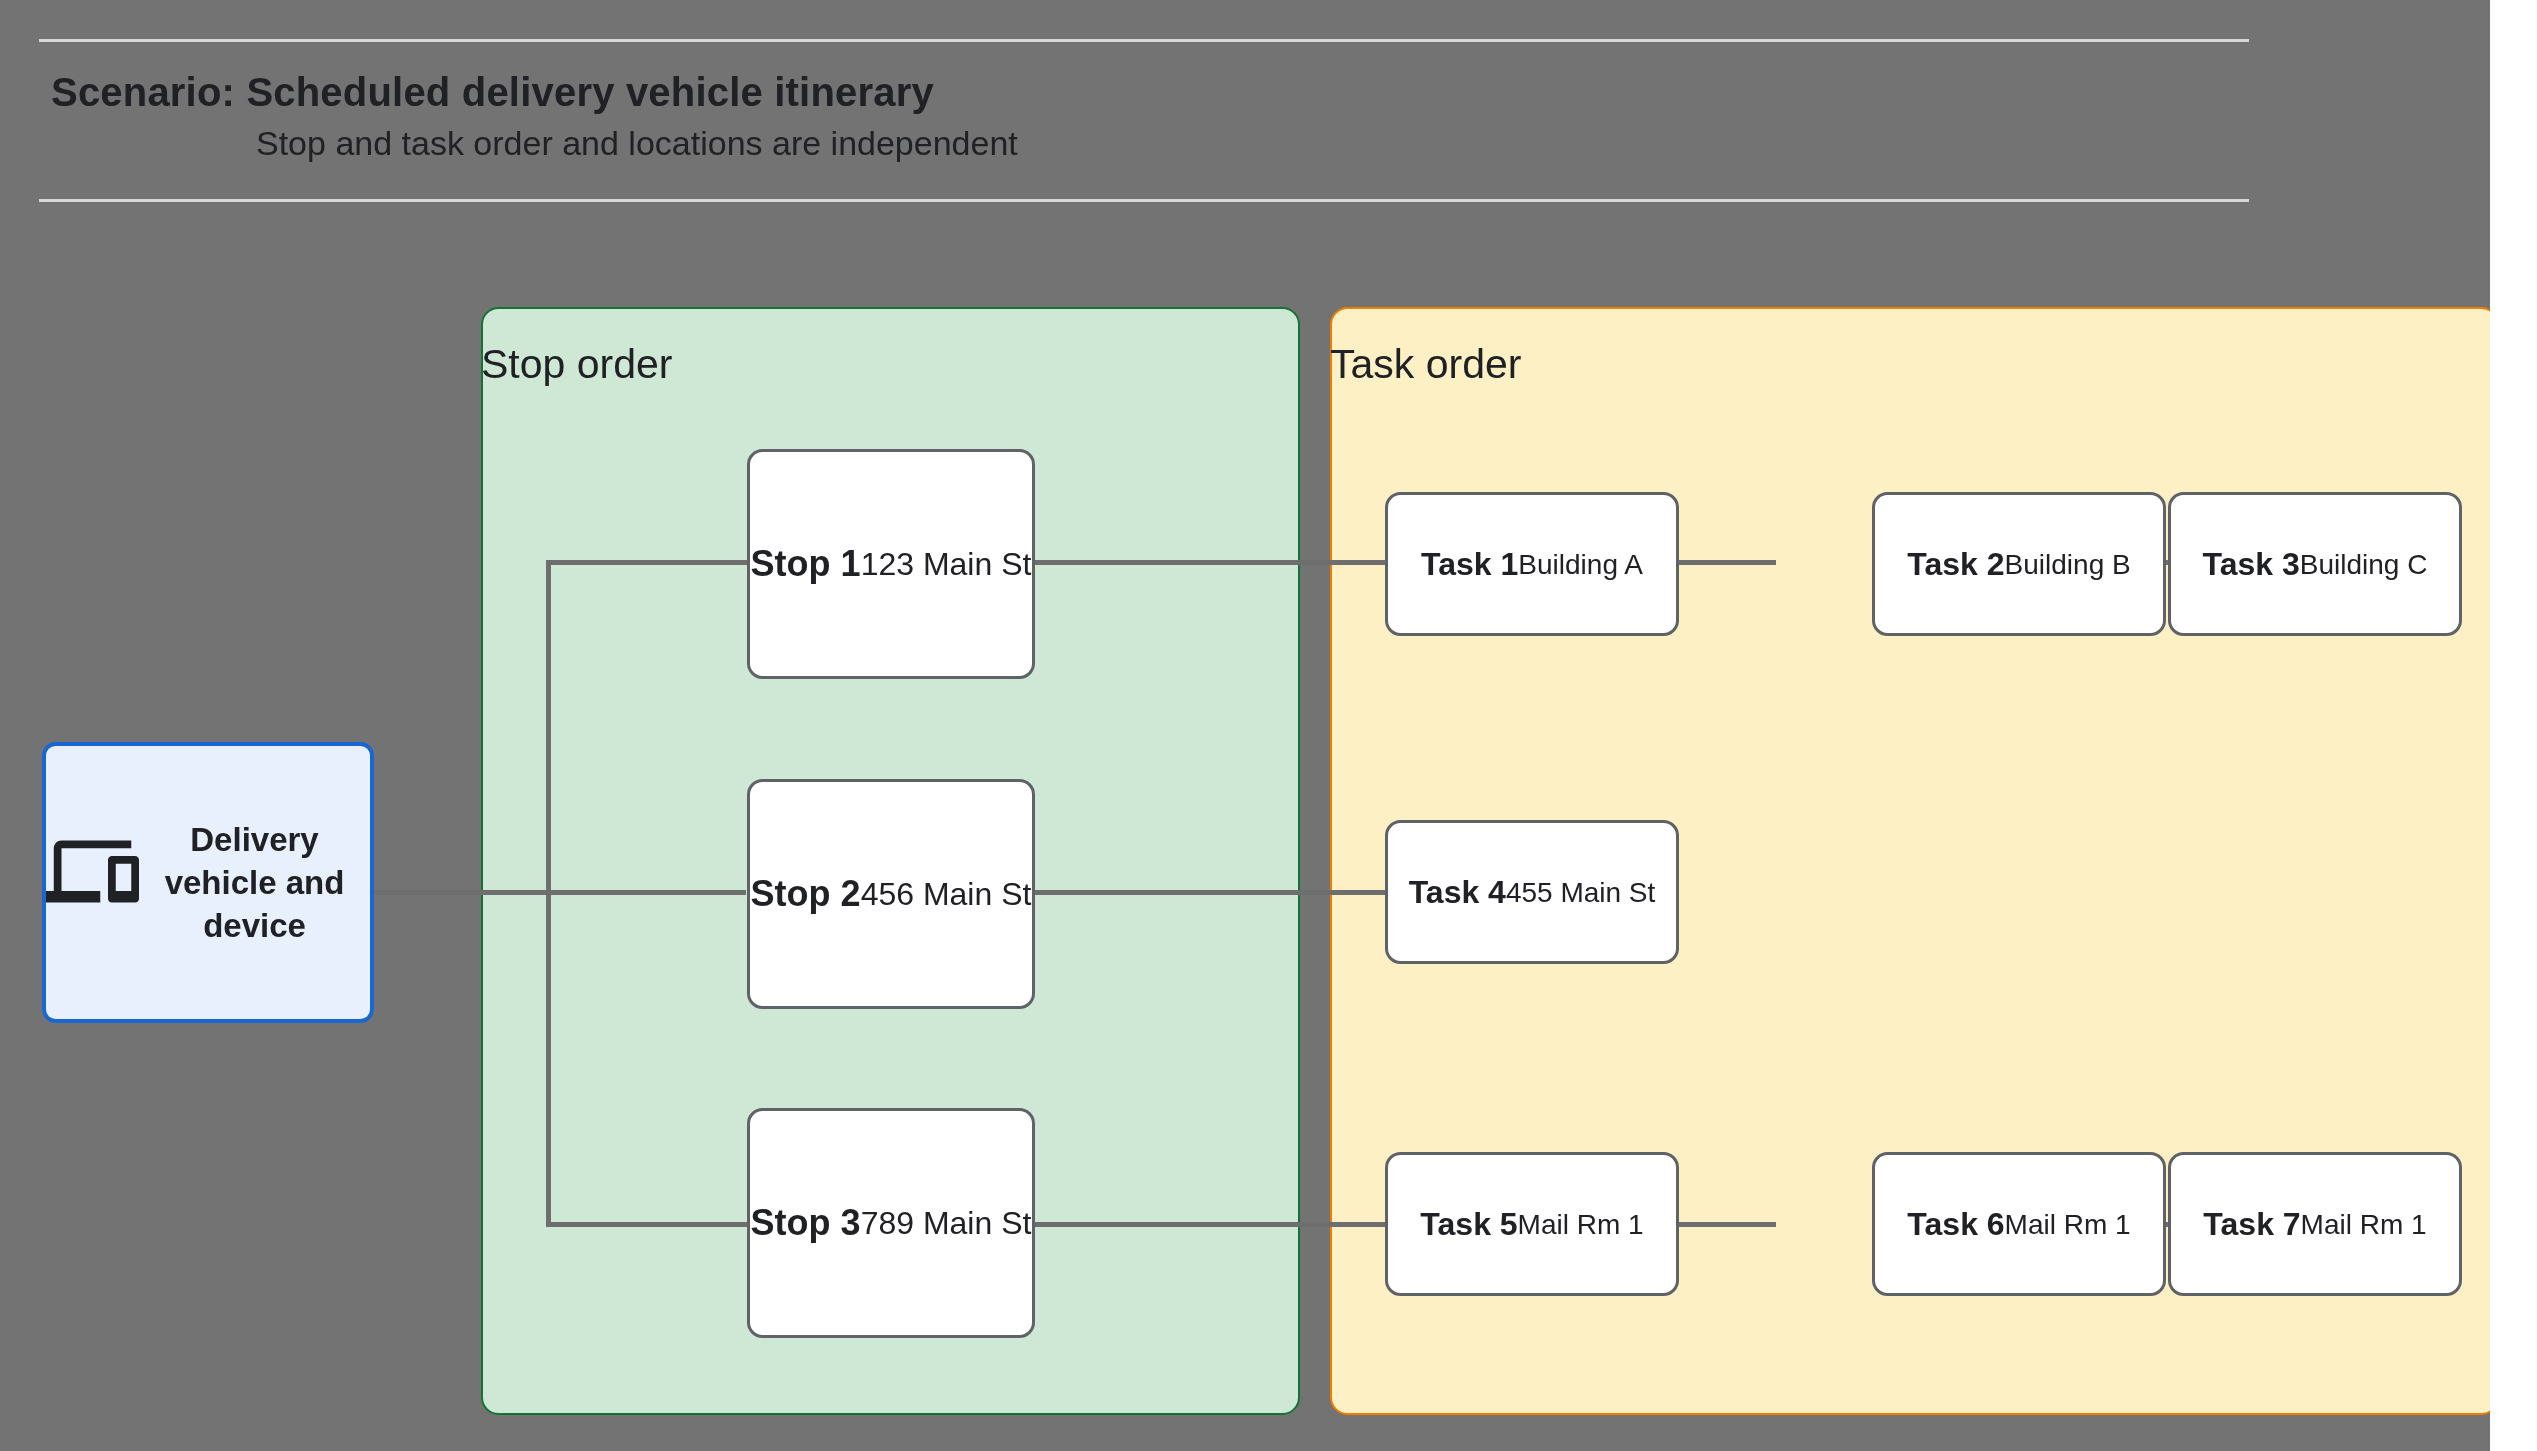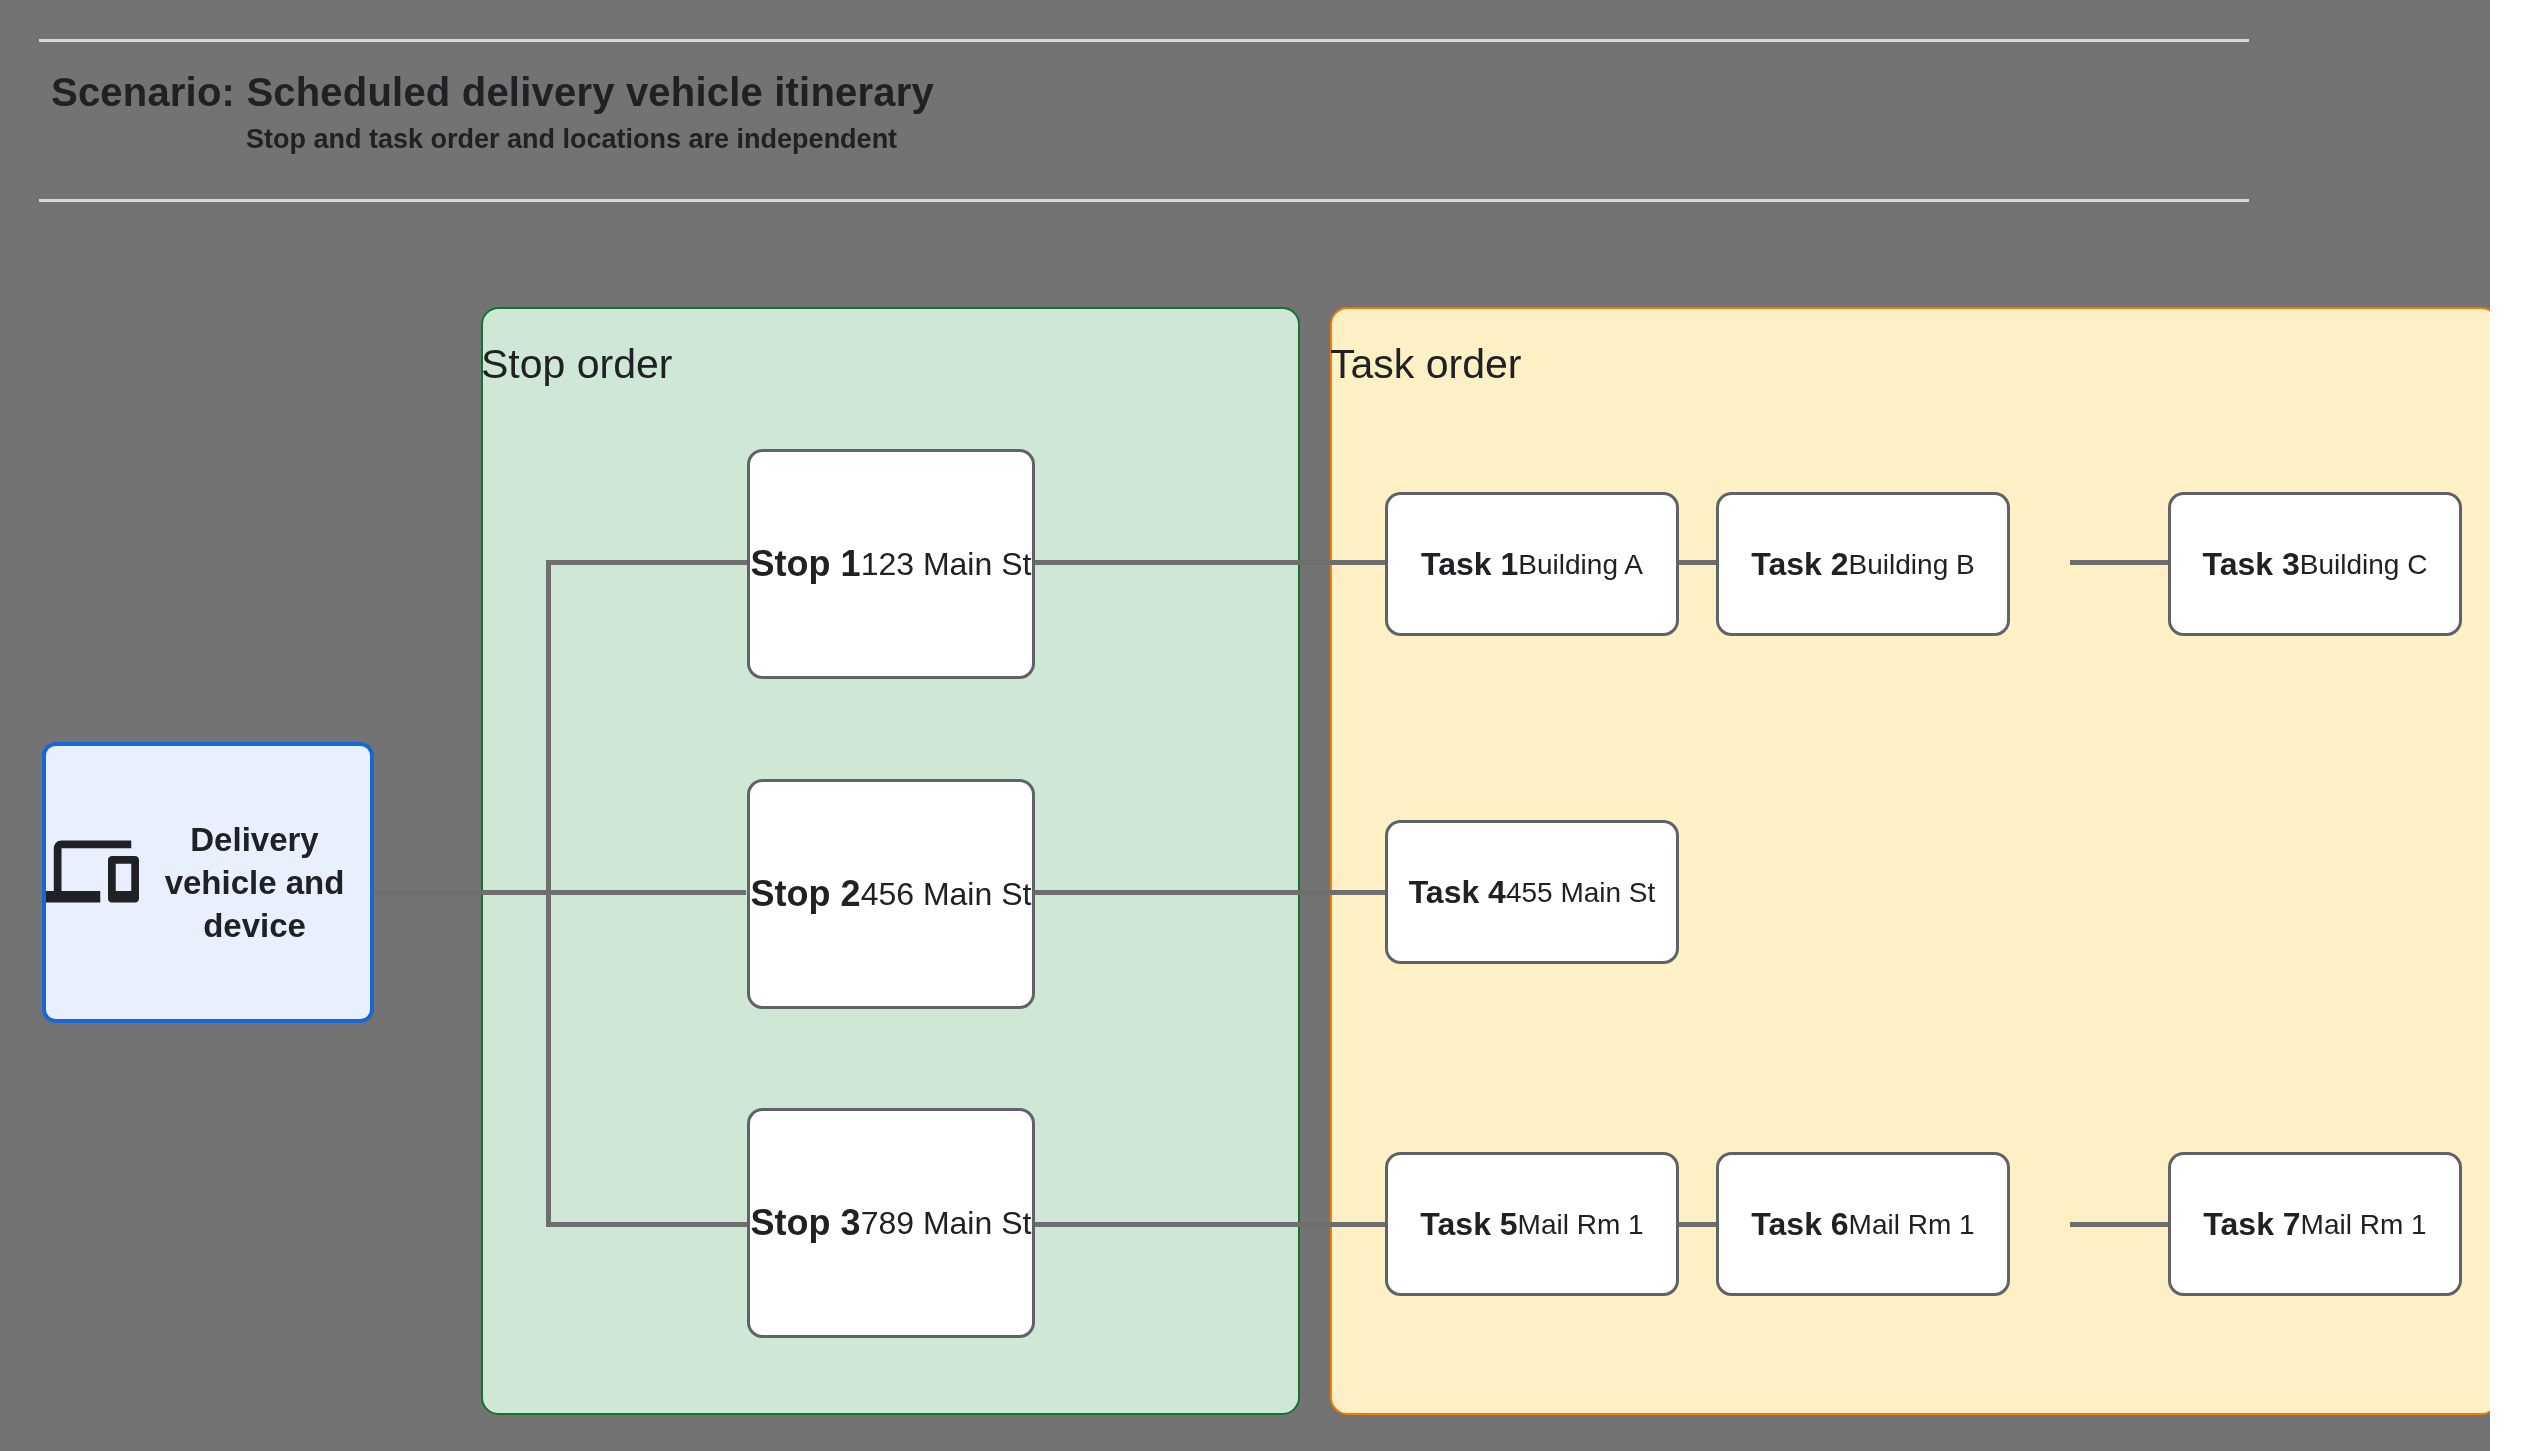--- a/index.html
+++ b/index.html
@@ -16,21 +16,21 @@
   }
   html,body{margin:0;padding:0;background:#ffffff;}
   body{font-family:"Liberation Sans", sans-serif;color:var(--text);}
   .stage{position:relative;width:2490px;height:1452px;background:#737373;overflow:hidden;}
 
   .rule{position:absolute;left:39px;width:2210px;height:2.9px;background:var(--divider);}
   .rule-top{top:39px;}
   .rule-bottom{top:199px;}
 
   .title{position:absolute;left:51px;top:70px;font-size:40px;font-weight:700;letter-spacing:0.2px;white-space:nowrap;}
-  .subtitle{position:absolute;left:246px;top:124px;font-size:27px;font-weight:700;white-space:nowrap;}
+  .subtitle{position:absolute;left:256px;top:124px;font-size:34px;font-weight:400;white-space:nowrap;}
 
   .panel{position:absolute;top:307px;height:1108px;border-radius:17.5px;box-sizing:border-box;}
   .panel-stop{left:481px;width:819px;background:var(--stop-panel-fill);border:2.9px solid var(--stop-panel-border);}
   .panel-task{left:1330px;width:1169px;background:var(--task-panel-fill);border:2.9px solid var(--task-panel-border);}
   .panel-title{position:absolute;top:341px;font-size:41px;font-weight:500;text-align:left;}
   .panel-title-stop{left:481px;width:819px;}
   .panel-title-task{left:1330px;width:1169px;}
 
   .conn{position:absolute;background:var(--connector);z-index:2;}
   .conn-h{height:4.8px;}
@@ -49,21 +49,21 @@
   .stop-2{top:779px;}
   .stop-3{top:1108px;}
 
   .task-node{width:294px;height:144px;}
   .task-node .node-name{font-size:32px;line-height:43px;}
   .task-node .node-loc{font-size:28px;line-height:37px;}
   .row-1{top:492px;}
   .row-2{top:820px;}
   .row-3{top:1152px;}
   .col-1{left:1385px;}
-  .col-2{left:1716px;}
+  .col-2{left:1872px;}
   .col-3{left:2168px;}
 
   .source-node{position:absolute;left:42px;top:742px;width:332px;height:281px;z-index:3;
         background:var(--source-fill);border:4.8px solid var(--source-border);border-radius:13.6px;
         box-sizing:border-box;display:flex;flex-direction:row;align-items:center;
         justify-content:center;text-align:center;}
   .source-icon{width:93px;height:93px;margin-top:-7.8px;margin-bottom:13.6px;}
   .source-icon svg{width:93px;height:93px;fill:#202124;}
   .source-label{font-size:33px;font-weight:700;line-height:43px;width:271px;}
 </style>

